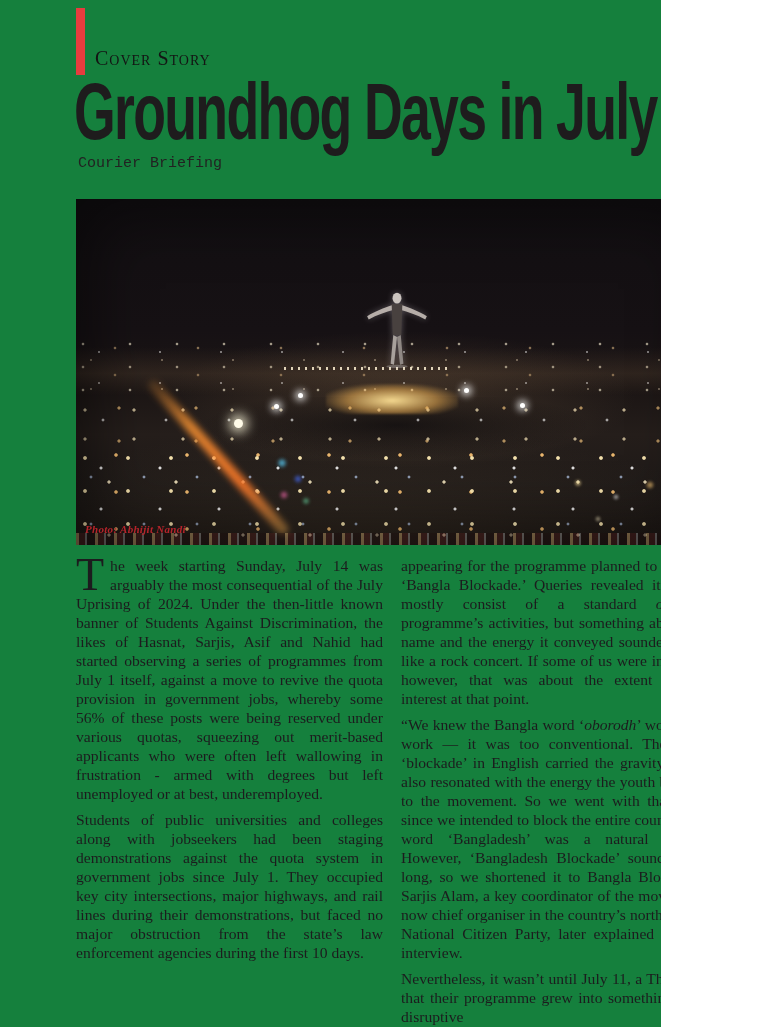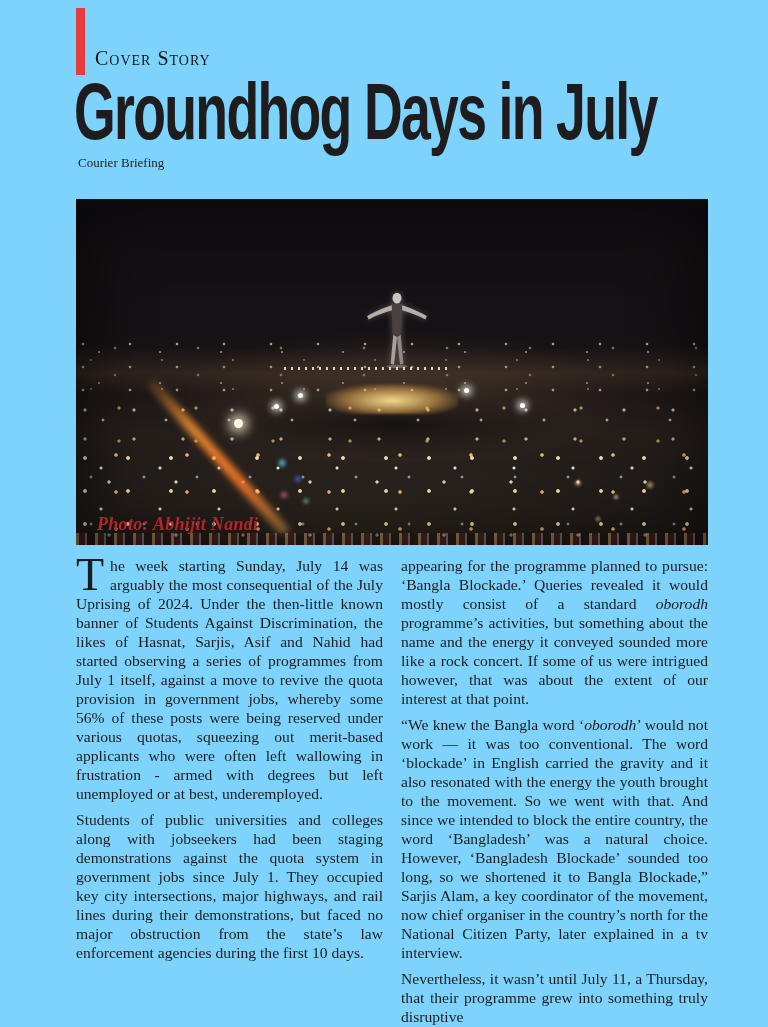--- a/index.html
+++ b/index.html
@@ -1,39 +1,39 @@
 <!DOCTYPE html>
 <html><head>
 <meta charset="utf-8">
 <style>
   * { margin:0; padding:0; box-sizing:border-box; }
   html,body { background:#ffffff; }
   .page {
-    position:relative; width:768px; height:1027px; background:#7dd3fc; overflow:hidden;
+    position:relative; width:661px; height:1027px; background:#15803d; overflow:hidden;
     font-family:"Liberation Serif", serif; color:#1c1c1e;
   }
   .content { position:absolute; left:76px; top:0; width:632px; }
 
   
   .header { position:relative; height:199px; }
   .red-bar { position:absolute; left:0; top:8px; width:9px; height:67px; background:#e73c3e; }
   .kicker {
     position:absolute; left:19px; top:47px;
     font-family:"Liberation Serif", serif; font-variant:small-caps;
     font-size:20px; letter-spacing:1px; color:#141414;
   }
   .headline {
     position:absolute; left:-2px; top:70px; white-space:nowrap;
     font-family:"Liberation Sans", sans-serif; font-weight:bold;
     font-size:80px; line-height:84px; letter-spacing:-2.5px; color:#1e1c1d;
     transform:scaleX(0.67); transform-origin:left top; width:960px;
   }
   .byline {
     position:absolute; left:2px; top:155px;
-    font-family:Liberation Serif, serif; font-size:13px; color:#222;
+    font-family:Liberation Mono, monospace; font-size:15px; color:#222;
   }
 
   
   .photo {
     position:relative; width:632px; height:346px; overflow:hidden;
     background:
       radial-gradient(ellipse 330px 95px at 51% 58%, rgba(140,110,78,0.28), rgba(0,0,0,0) 72%),
       radial-gradient(ellipse 520px 170px at 45% 102%, rgba(96,80,58,0.30), rgba(0,0,0,0) 75%),
       linear-gradient(180deg, #120f12 0%, #161114 38%, #1c1615 55%, #251e1b 68%, #1f1a18 84%, #191412 100%);
   }
@@ -112,23 +112,23 @@
       radial-gradient(circle 6px at 20px 16px, rgba(255,230,160,0.9), transparent 70%),
       radial-gradient(circle 5px at 58px 30px, rgba(255,255,255,0.8), transparent 70%),
       radial-gradient(circle 7px at 92px 18px, rgba(255,205,120,0.85), transparent 70%),
       radial-gradient(circle 5px at 40px 52px, rgba(255,240,200,0.8), transparent 70%);
   }
   .vignette { left:0; top:0; width:632px; height:346px;
     box-shadow:inset 0 0 60px 18px rgba(0,0,0,0.45); }
   .figure-svg { position:absolute; left:289px; top:92px; width:64px; height:90px;
     filter:drop-shadow(0 0 3px rgba(210,200,210,0.35)); }
   .credit {
-    position:absolute; left:21px; bottom:10px;
+    position:absolute; left:9px; bottom:10px;
     font-family:"Liberation Serif", serif; font-style:italic; font-weight:bold;
-    font-size:18px; color:#b5242b; letter-spacing:0.3px;
+    font-size:11px; color:#b5242b; letter-spacing:0.3px;
   }
 
   
   .columns { display:flex; gap:18px; margin-top:11px; }
   .col { width:307px; }
   .col p {
     font-size:15.6px; line-height:19px; text-align:justify; color:#1c1c1e;
     margin-bottom:7px;
   }
   .col p:last-child { margin-bottom:0; }

